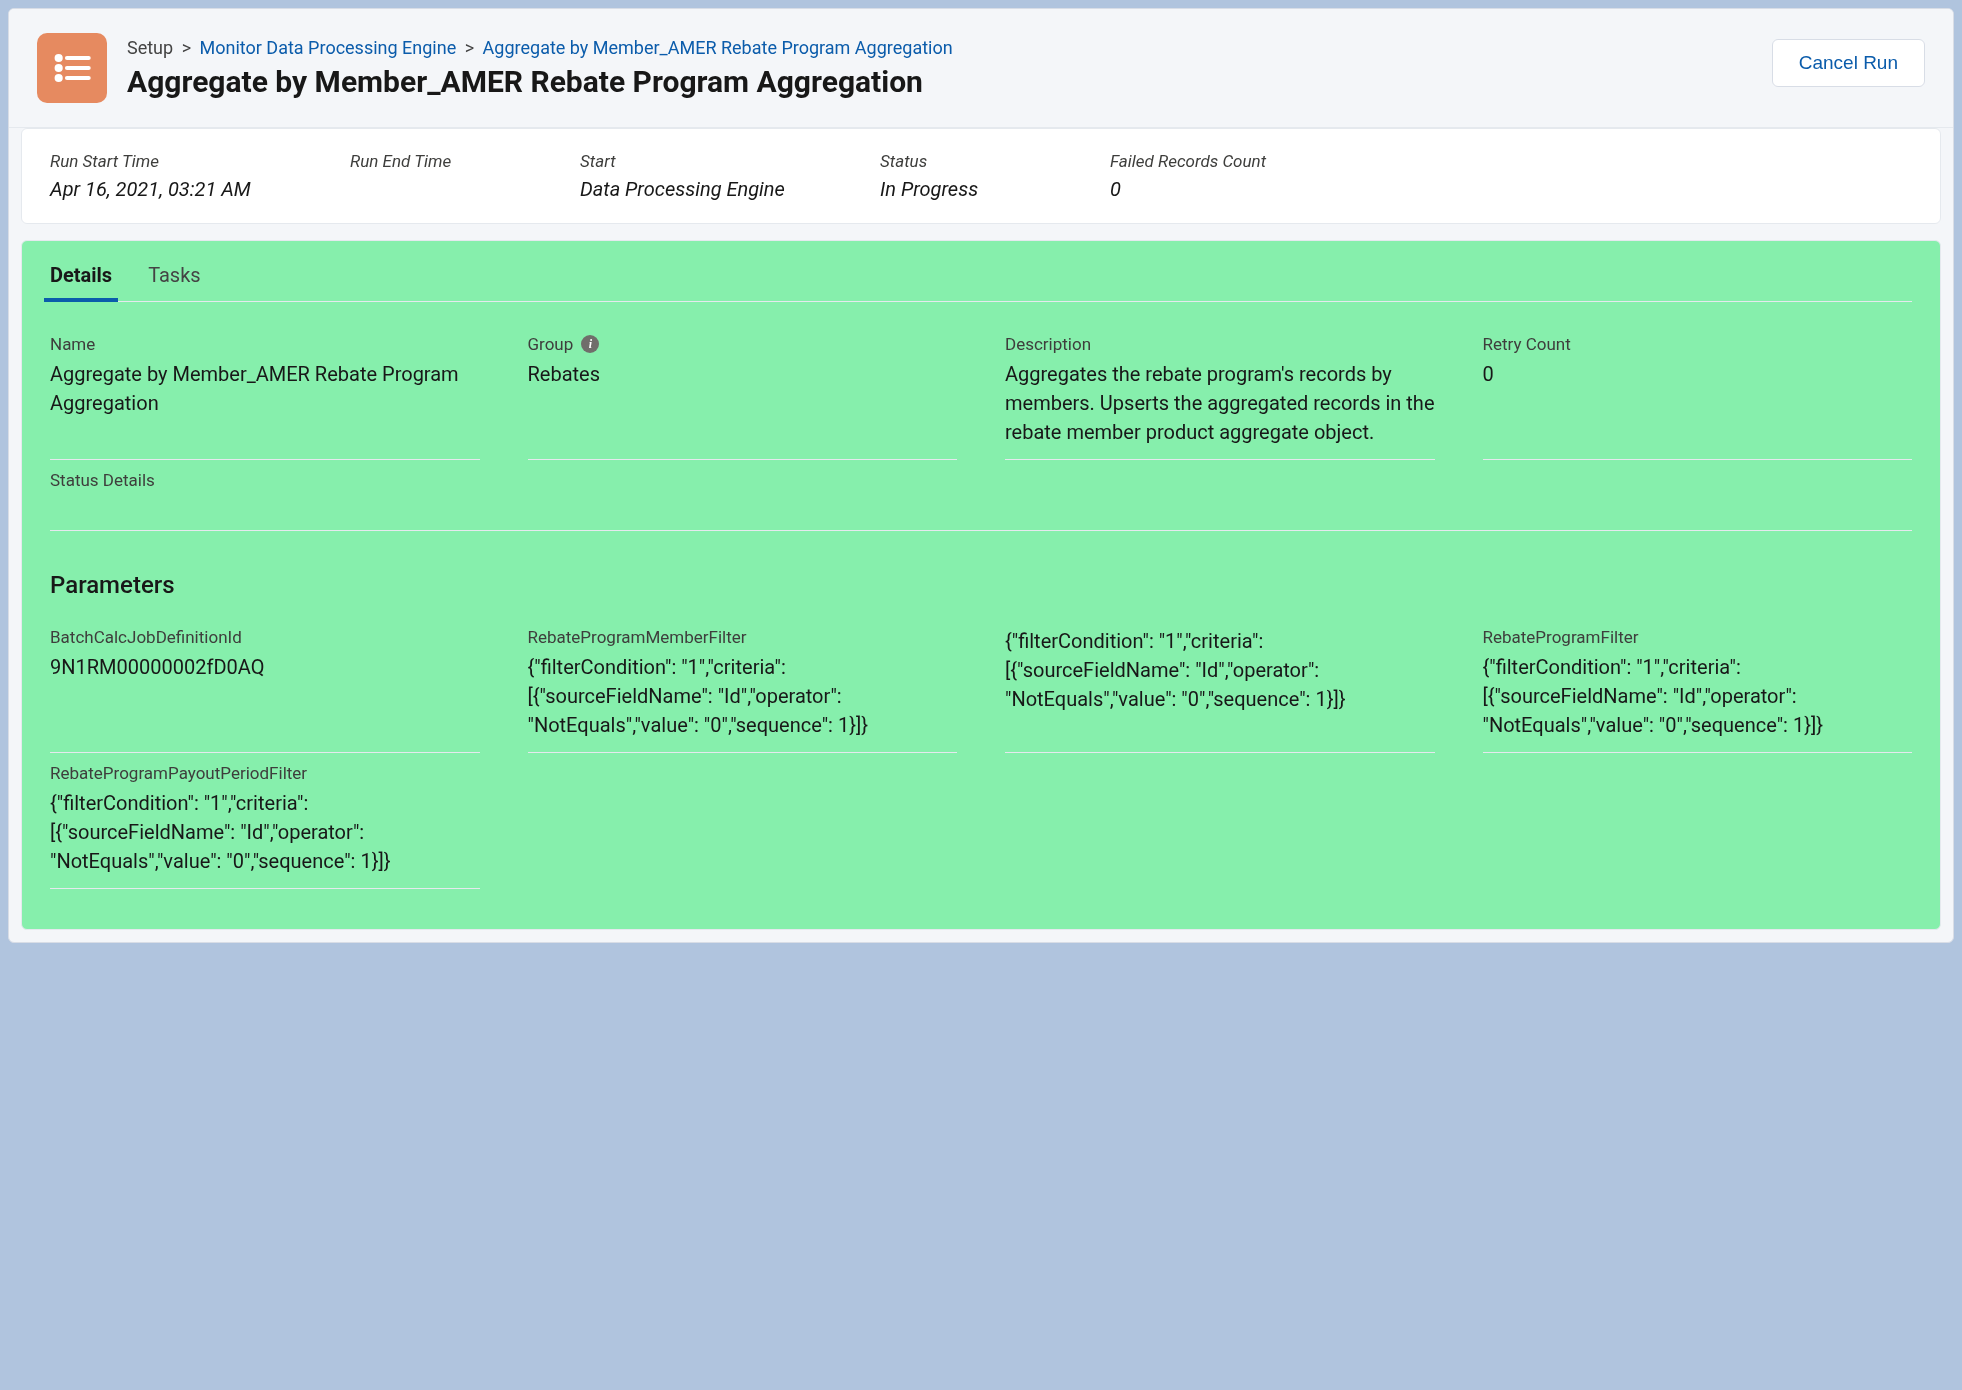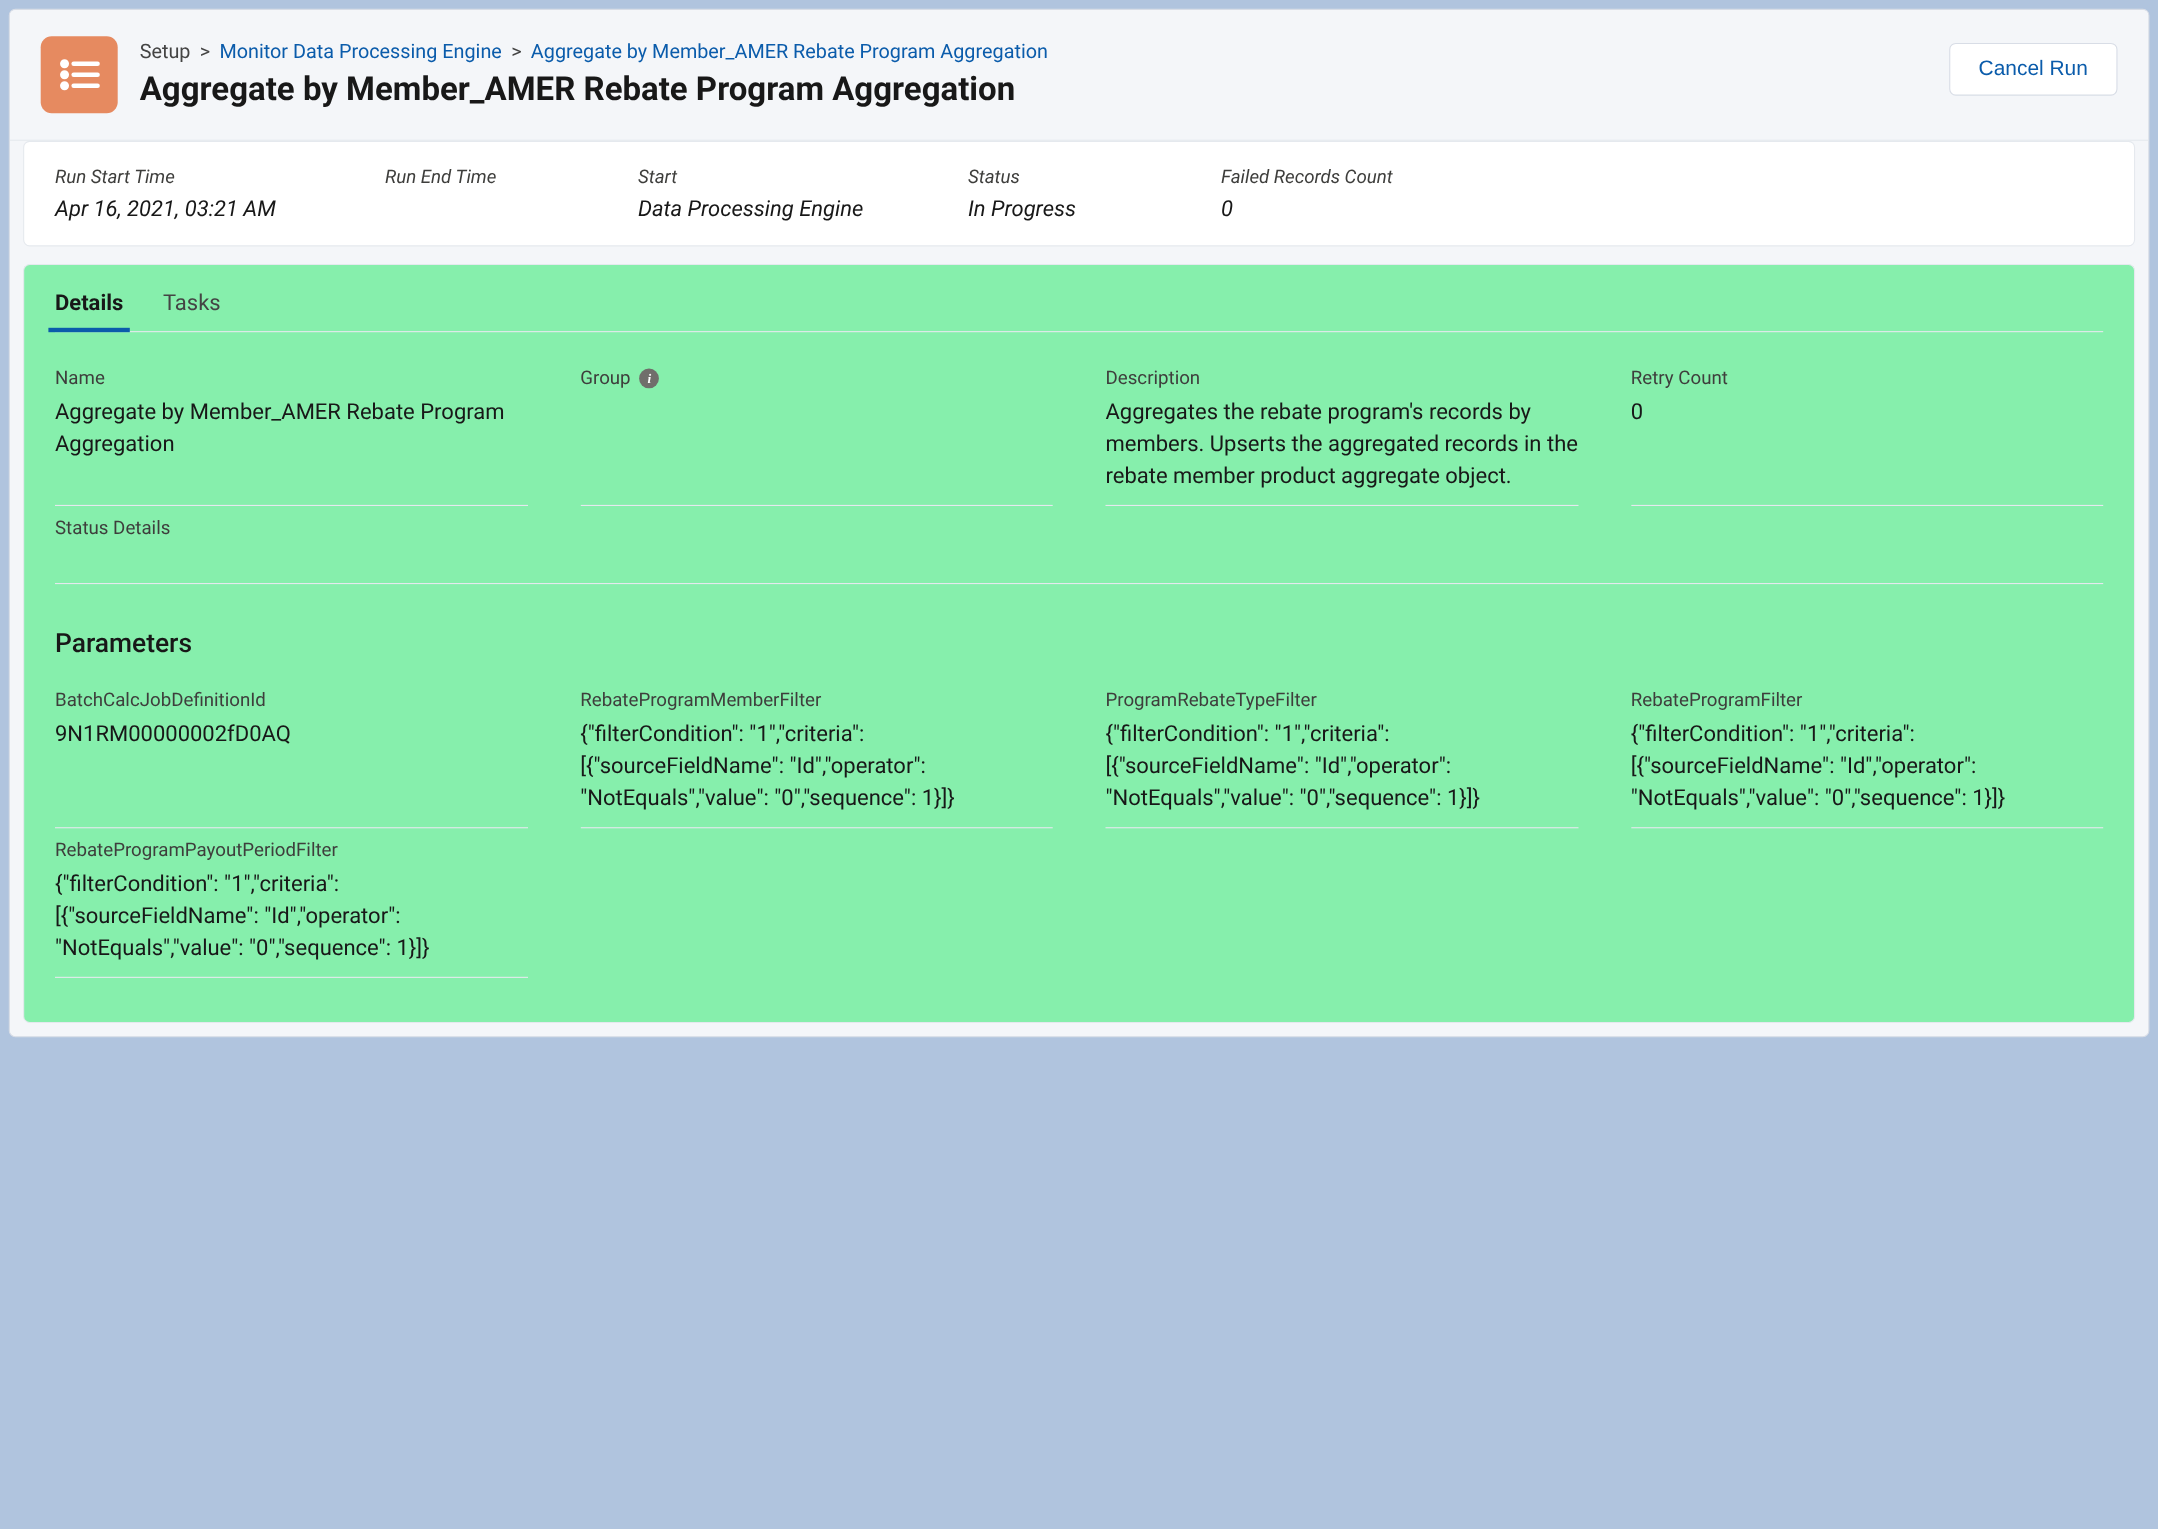--- a/index.html
+++ b/index.html
@@ -233,20 +233,21 @@
 
       <div class="field">
         <div class="field-label">Name</div>
         <div class="field-value">Aggregate by Member_AMER Rebate Program Aggregation</div>
       </div>
       <div class="field">
         <div class="field-label">
           <span>Group</span>
           <span class="info-icon">i</span>
         </div>
+        <div class="field-value">Rebates</div>
       </div>
 
       <div class="field">
         <div class="field-label">Description</div>
         <div class="field-value">Aggregates the rebate program's records by members. Upserts the aggregated records in the rebate member product aggregate object.</div>
       </div>
       <div class="field">
         <div class="field-label">Retry Count</div>
         <div class="field-value">0</div>
       </div>
@@ -261,21 +262,20 @@
       <div class="field">
         <div class="field-label">BatchCalcJobDefinitionId</div>
         <div class="field-value">9N1RM00000002fD0AQ</div>
       </div>
       <div class="field">
         <div class="field-label">RebateProgramMemberFilter</div>
         <div class="field-value">{"filterCondition": "1","criteria": [{"sourceFieldName": "Id","operator": "NotEquals","value": "0","sequence": 1}]}</div>
       </div>
 
       <div class="field">
-        <div class="field-label">ProgramRebateTypeFilter</div>
         <div class="field-value">{"filterCondition": "1","criteria": [{"sourceFieldName": "Id","operator": "NotEquals","value": "0","sequence": 1}]}</div>
       </div>
       <div class="field">
         <div class="field-label">RebateProgramFilter</div>
         <div class="field-value">{"filterCondition": "1","criteria": [{"sourceFieldName": "Id","operator": "NotEquals","value": "0","sequence": 1}]}</div>
       </div>
 
       <div class="field">
         <div class="field-label">RebateProgramPayoutPeriodFilter</div>
         <div class="field-value">{"filterCondition": "1","criteria": [{"sourceFieldName": "Id","operator": "NotEquals","value": "0","sequence": 1}]}</div>

